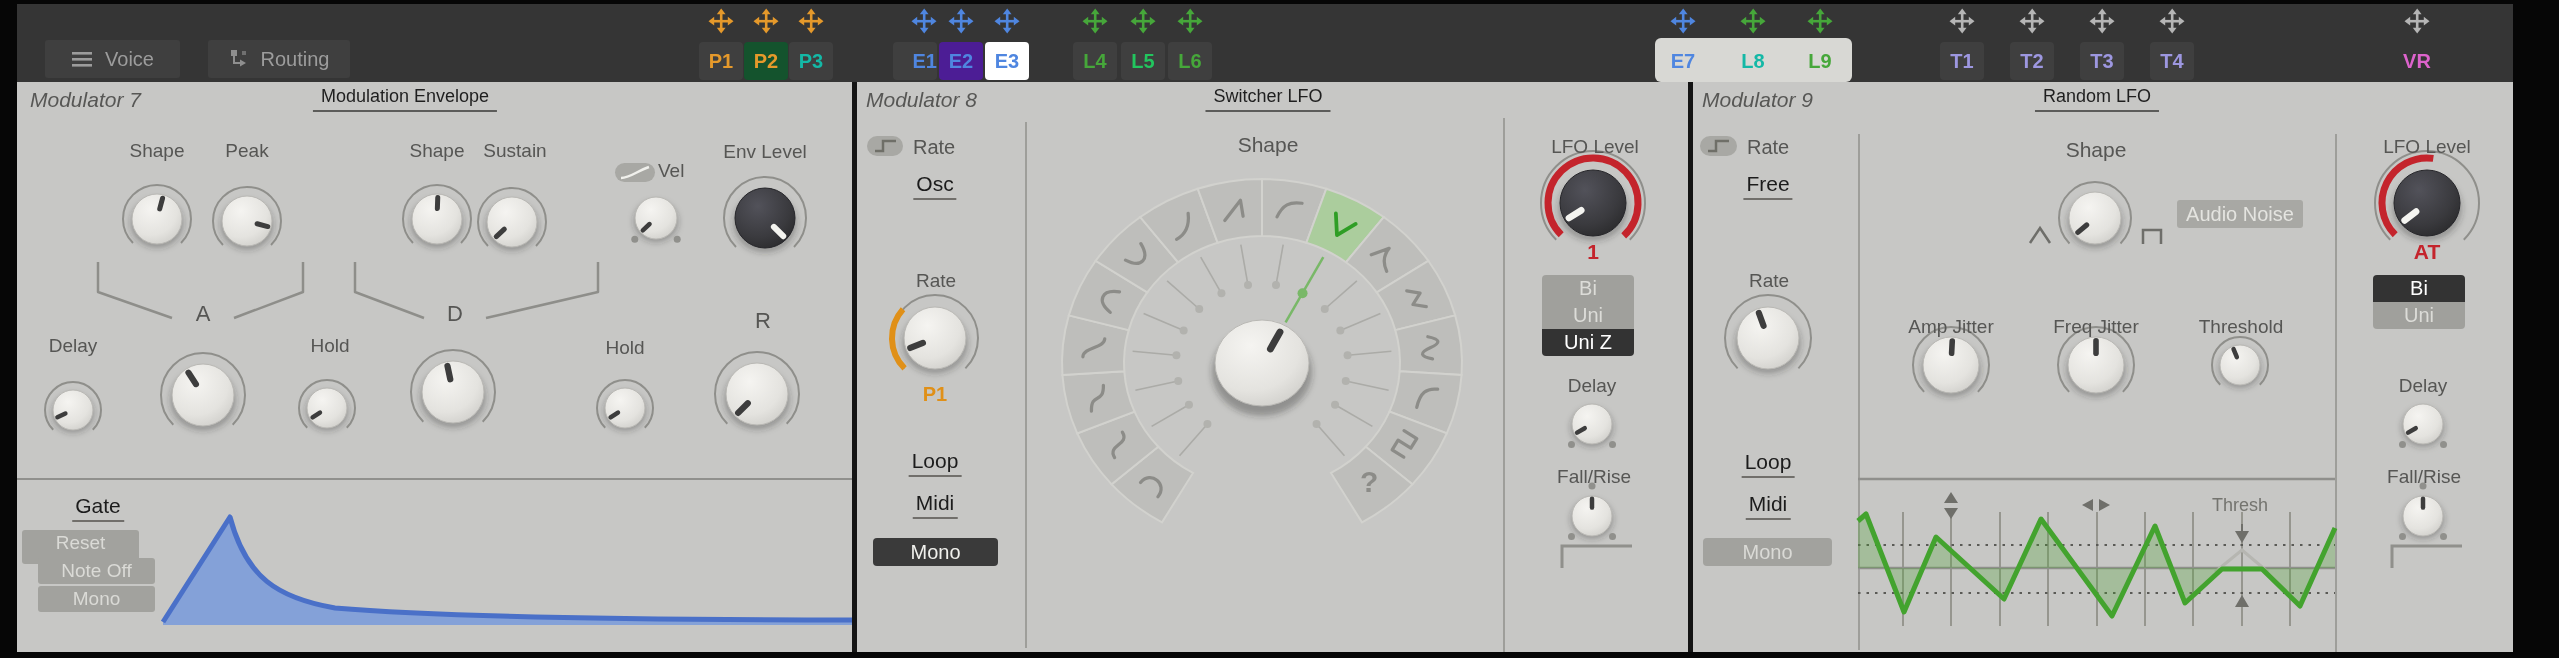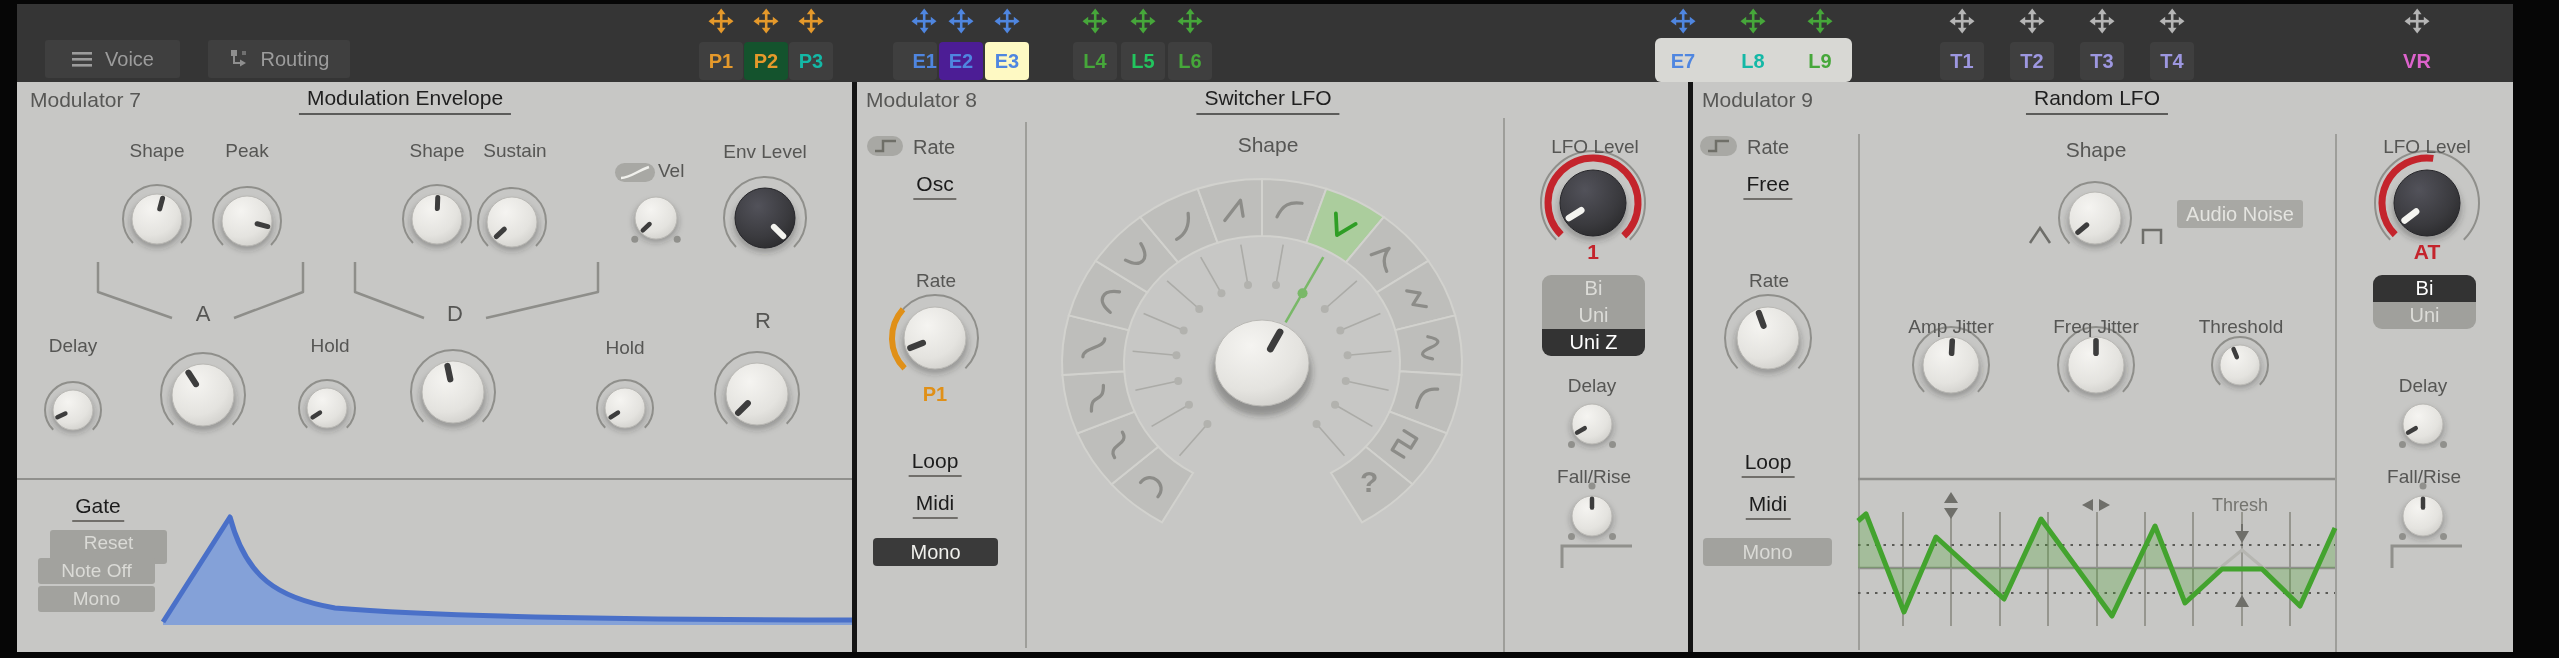--- a/index.html
+++ b/index.html
@@ -7,33 +7,33 @@
         font-family:"Liberation Sans",sans-serif;}
   #header-bg{position:absolute;left:17px;top:4px;width:2496px;height:78px;background:#353535;}
   #panels-bg{position:absolute;left:17px;top:82px;width:2496px;height:570px;background:#c7c7c5;}
   .vborder{position:absolute;top:82px;height:570px;width:5px;background:#141414;}
   .vdiv{position:absolute;width:2px;background:#9e9e9a;}
   #gfx{position:absolute;left:0;top:0;}
   .t{position:absolute;font-size:19px;color:#565654;white-space:nowrap;}
   .tc{transform:translateX(-50%);}
   .dark{color:#1c1c1c;font-size:21px;}
   .sel{border-bottom:2px solid #716f6b;padding:0 3px 2px;}
-  .mtitle{font-size:21px;color:#575755;}
-  .title{font-size:21px;color:#1f1f1f;border-bottom:2px solid #5c5c5a;padding:0 8px 3px;}
+  .mtitle{font-size:21px;color:#575755;font-style:italic;}
+  .title{font-size:18px;color:#1f1f1f;border-bottom:2px solid #5c5c5a;padding:0 8px 3px;}
   .btn{position:absolute;text-align:center;border-radius:3px;font-size:19px;}
   .btn-gray{background:#a2a29e;color:#dadad6;}
   .btn-dark{background:#3a3a3a;color:#f0f0ec;border-radius:4px;}
   .red{color:#c4242c;font-weight:bold;font-size:21px;}
   .orange{color:#e09018;font-weight:bold;font-size:20px;}
   .hbtn{position:absolute;top:40px;height:38px;background:#3f3f3f;border-radius:3px;
         display:flex;align-items:center;justify-content:center;gap:12px;color:#9c9c9c;font-size:20px;}
   .tabwrap{position:absolute;top:8px;width:44px;text-align:center;}
   .tabbtn{margin-top:4px;height:38px;line-height:38px;border-radius:4px;font-weight:bold;font-size:20px;}
   #selpill{position:absolute;left:1655px;top:38px;width:197px;height:44px;background:#d8d8d4;border-radius:6px;}
-  .mode{position:absolute;width:103px;border-radius:9px;overflow:hidden;}
+  .mode{position:absolute;width:92px;border-radius:4px;overflow:hidden;}
   .mode div{height:27px;line-height:27px;text-align:center;font-size:20px;}
   .mrow-gray{background:#a0a09c;color:#dcdcd8;}
   .mrow-dark{background:#333333;color:#ffffff;}
 </style>
 </head>
 <body>
 
 <div id="page">
   <div id="header-bg"></div>
   <div id="panels-bg"></div>
@@ -436,21 +436,21 @@
         </svg><div class="tabbtn" style="background:#4c1d95;color:#4f86e0">E2</div></div>
       <div class="tabwrap" style="left: 985px;"><svg width="26" height="26" viewBox="0 0 26 26">
           <g fill="#4f86e0">
             <rect x="11.9" y="5" width="2.6" height="16"></rect>
             <rect x="5" y="11.9" width="16" height="2.6"></rect>
             <polygon points="13.2,0.5 8.8,6.2 17.6,6.2"></polygon>
             <polygon points="13.2,25.5 8.8,19.8 17.6,19.8"></polygon>
             <polygon points="0.5,13.2 6.2,8.8 6.2,17.6"></polygon>
             <polygon points="25.5,13.2 19.8,8.8 19.8,17.6"></polygon>
           </g>
-        </svg><div class="tabbtn" style="background:#fef9c3;color:#4f86e0">E3</div></div>
+        </svg><div class="tabbtn" style="background:#ffffff;color:#4f86e0">E3</div></div>
       <div class="tabwrap" style="left: 1073px;"><svg width="26" height="26" viewBox="0 0 26 26">
           <g fill="#46a73a">
             <rect x="11.9" y="5" width="2.6" height="16"></rect>
             <rect x="5" y="11.9" width="16" height="2.6"></rect>
             <polygon points="13.2,0.5 8.8,6.2 17.6,6.2"></polygon>
             <polygon points="13.2,25.5 8.8,19.8 17.6,19.8"></polygon>
             <polygon points="0.5,13.2 6.2,8.8 6.2,17.6"></polygon>
             <polygon points="25.5,13.2 19.8,8.8 19.8,17.6"></polygon>
           </g>
         </svg><div class="tabbtn" style="background:#3f3f3f;color:#46a73a">L4</div></div>
@@ -564,21 +564,21 @@
   <div class="t tc" style="left:515px;top:140px">Sustain</div>
   <div class="t" style="left:658px;top:160px">Vel</div>
   <div class="t tc" style="left:765px;top:141px">Env Level</div>
   <div class="t tc" style="left:73px;top:335px">Delay</div>
   <div class="t tc" style="left:203px;top:301px;font-size:22px">A</div>
   <div class="t tc" style="left:330px;top:335px">Hold</div>
   <div class="t tc" style="left:455px;top:301px;font-size:22px">D</div>
   <div class="t tc" style="left:625px;top:337px">Hold</div>
   <div class="t tc" style="left:763px;top:308px;font-size:22px">R</div>
   <div class="t tc dark sel" style="left:98px;top:494px">Gate</div>
-  <div class="btn btn-gray" style="left:50px;top:530px;width:117px;height:34px;line-height:26px">Reset</div>
+  <div class="btn btn-gray" style="left:22px;top:530px;width:117px;height:34px;line-height:26px">Reset</div>
   <div class="btn btn-gray" style="left:38px;top:558px;width:117px;height:26px;line-height:26px">Note Off</div>
   <div class="btn btn-gray" style="left:38px;top:586px;width:117px;height:26px;line-height:26px">Mono</div>
 
   <div class="t mtitle" style="left:866px;top:88px">Modulator 8</div>
   <div class="t" style="left:913px;top:136px;font-size:20px">Rate</div>
   <div class="t tc dark sel" style="left:935px;top:172px">Osc</div>
   <div class="t tc" style="left:936px;top:270px">Rate</div>
   <div class="t tc orange" style="left:935px;top:383px">P1</div>
   <div class="t tc dark sel" style="left:935px;top:449px">Loop</div>
   <div class="t tc dark sel" style="left:935px;top:491px">Midi</div>

